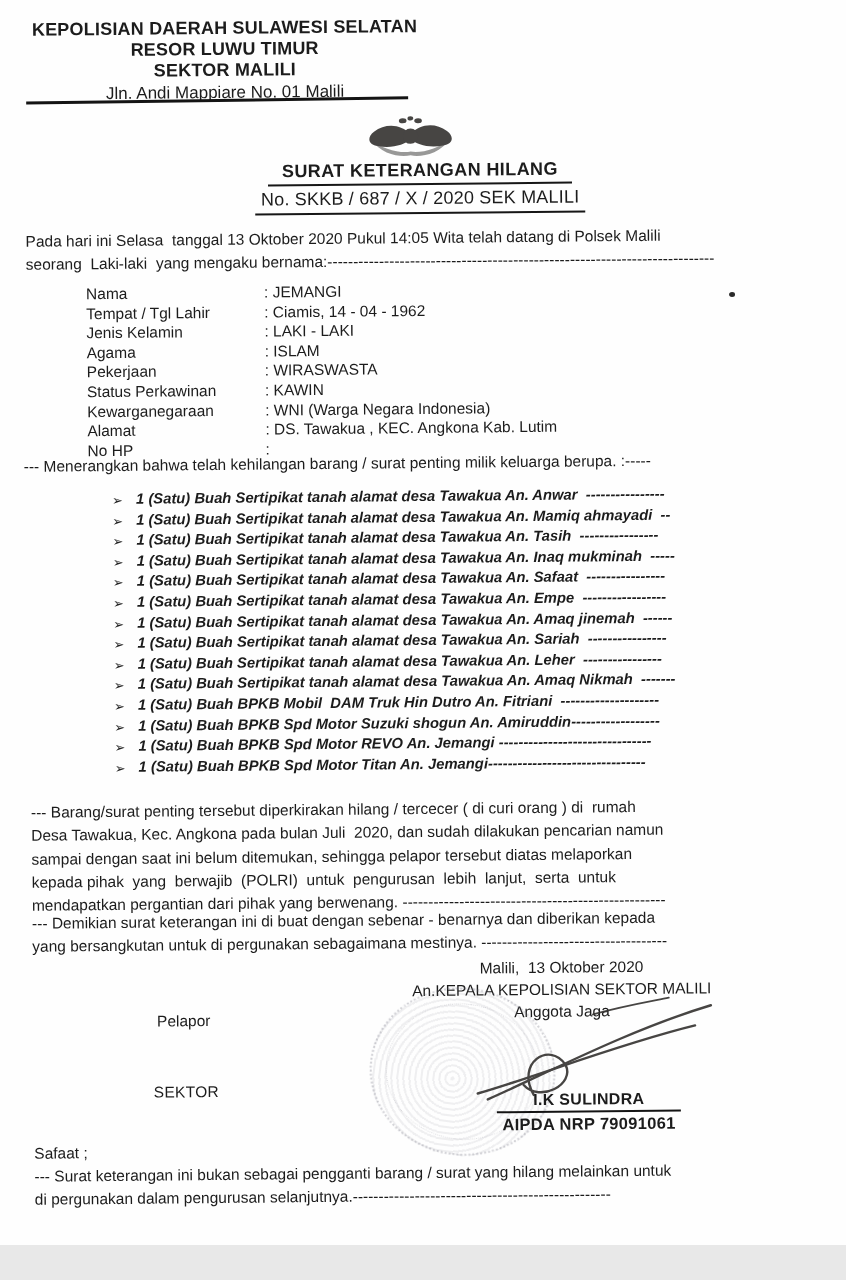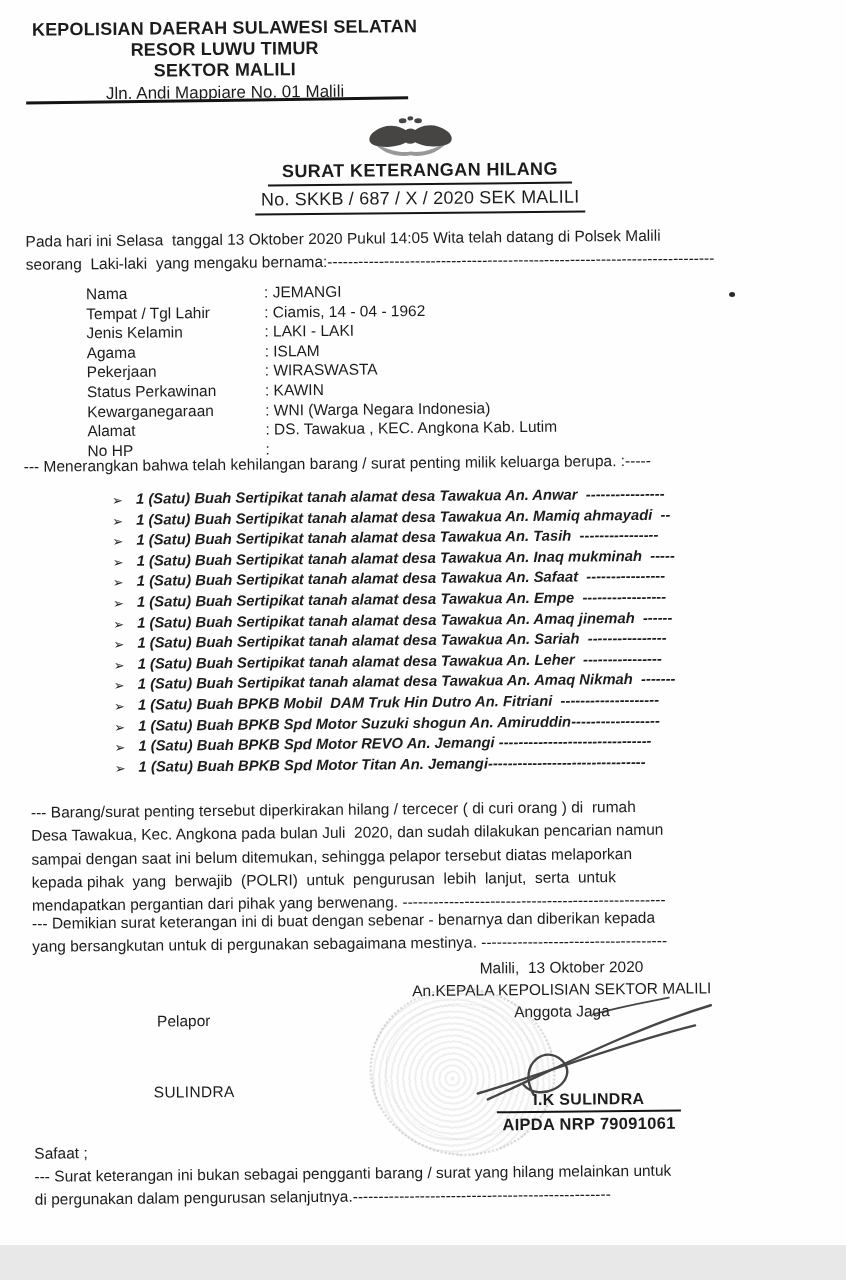--- a/index.html
+++ b/index.html
@@ -213,21 +213,21 @@
       <div class="pre">yang bersangkutan untuk di pergunakan sebagaimana mestinya. ------------------------------------</div>
     </div>
 
     <div class="abs signblk">
       <div class="pre">Malili,  13 Oktober 2020</div>
       <div>An.KEPALA KEPOLISIAN SEKTOR MALILI</div>
       <div>Anggota Jaga</div>
     </div>
 
     <div class="abs reporter-label">Pelapor</div>
-    <div class="abs reporter-name">SULINDRA</div>
+    <div class="abs reporter-name">SEKTOR</div>
 
     <div class="abs stamp">
       <div class="stamp-inner"></div>
     </div>
 
     <div class="abs sig">
       <svg width="250" height="110" viewBox="0 0 250 110">
         <g fill="none" stroke="#33312f" stroke-width="2.4" stroke-linecap="round" opacity="0.9">
           <path d="M14 102 C70 78 155 34 238 10"></path>
           <path d="M4 96 C62 80 145 48 222 30"></path>

